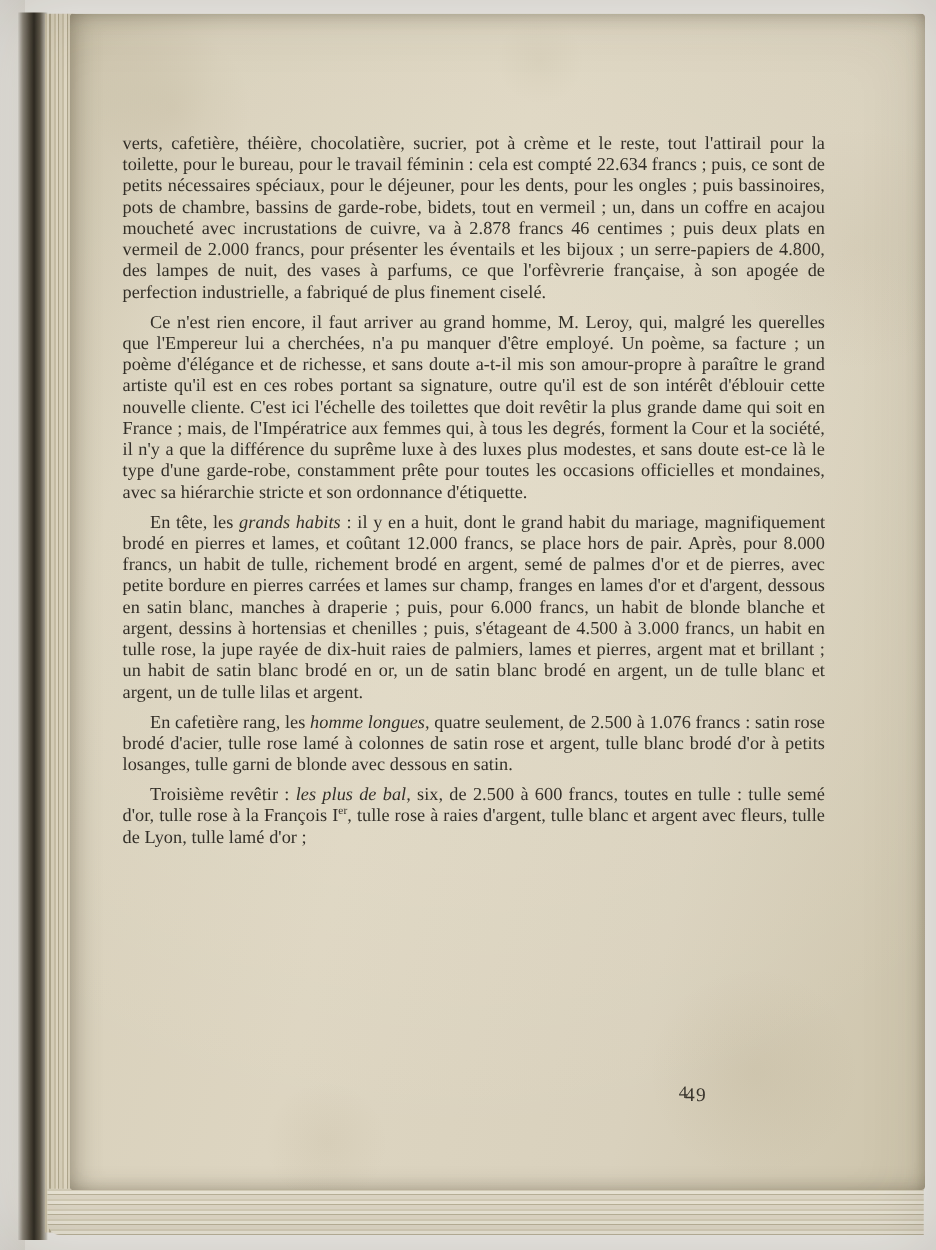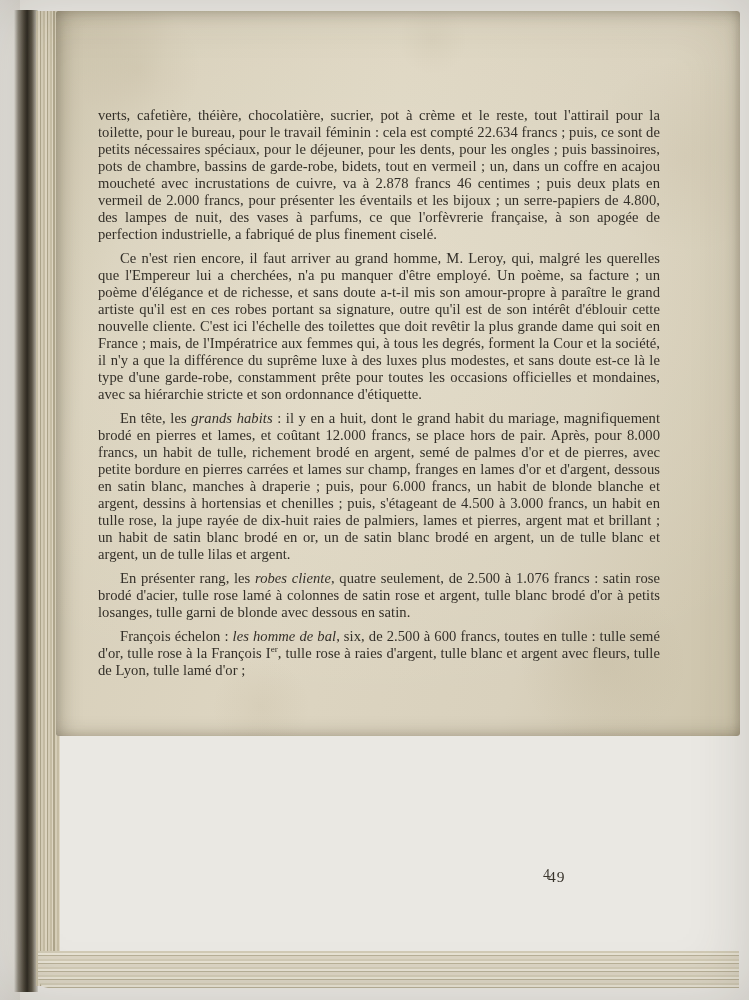--- a/index.html
+++ b/index.html
@@ -49,21 +49,21 @@
     position:absolute; left:38px; right:10px; top:951px; height:37px;
     background:repeating-linear-gradient(180deg,
       #d2cbb6 0px, #d2cbb6 2px,
       #e8e3d4 2px, #e8e3d4 4px,
       #b8b098 4px, #b8b098 5px,
       #dcd5c4 5px, #dcd5c4 8px);
     border-bottom-left-radius:10px;
   }
   
   .page{
-    position:absolute; left:56px; top:11px; right:9px; height:725px;
+    position:absolute; left:56px; top:11px; right:9px; height:941px;
     background:
       radial-gradient(ellipse 120% 80% at 45% 40%, rgba(255,252,238,0.20), rgba(0,0,0,0) 70%),
       linear-gradient(104deg,#c9c0a8 0%, #d8d0bb 14%, #ddd5c1 42%, #d9d1bd 72%, #cdc4ab 100%);
     box-shadow:
       inset 14px 0 22px -12px rgba(80,70,50,0.45),
       inset -8px 0 14px -8px rgba(80,70,50,0.35),
       inset 0 10px 18px -12px rgba(80,70,50,0.30),
       inset 0 -12px 20px -14px rgba(80,70,50,0.35);
     border-radius:2px 3px 3px 2px;
   }
@@ -116,21 +116,21 @@
   <div class="page-edges-bottom"></div>
 
   <div class="page">
     <div class="text-block">
       <p class="para"><span>verts, cafetière, théière, chocolatière, sucrier, pot à crème et le reste, tout l'attirail pour la toilette, pour le bureau, pour le travail féminin : cela est compté 22.634 francs ; puis, ce sont de petits nécessaires spéciaux, pour le déjeuner, pour les dents, pour les ongles ; puis bassinoires, pots de chambre, bassins de garde-robe, bidets, tout en vermeil ; un, dans un coffre en acajou moucheté avec incrustations de cuivre, va à 2.878 francs 46 centimes ; puis deux plats en vermeil de 2.000 francs, pour présenter les éventails et les bijoux ; un serre-papiers de 4.800, des lampes de nuit, des vases à parfums, ce que l'orfèvrerie française, à son apogée de perfection industrielle, a fabriqué de plus finement ciselé.</span></p>
 
       <p class="para indent"><span>Ce n'est rien encore, il faut arriver au grand homme, M. Leroy, qui, malgré les querelles que l'Empereur lui a cherchées, n'a pu manquer d'être employé. Un poème, sa facture ; un poème d'élégance et de richesse, et sans doute a-t-il mis son amour-propre à paraître le grand artiste qu'il est en ces robes portant sa signature, outre qu'il est de son intérêt d'éblouir cette nouvelle cliente. C'est ici l'échelle des toilettes que doit revêtir la plus grande dame qui soit en France ; mais, de l'Impératrice aux femmes qui, à tous les degrés, forment la Cour et la société, il n'y a que la différence du suprême luxe à des luxes plus modestes, et sans doute est-ce là le type d'une garde-robe, constamment prête pour toutes les occasions officielles et mondaines, avec sa hiérarchie stricte et son ordonnance d'étiquette.</span></p>
 
       <p class="para indent"><span>En tête, les </span><span class="it">grands habits</span><span> : il y en a huit, dont le grand habit du mariage, magnifiquement brodé en pierres et lames, et coûtant 12.000 francs, se place hors de pair. Après, pour 8.000 francs, un habit de tulle, richement brodé en argent, semé de palmes d'or et de pierres, avec petite bordure en pierres carrées et lames sur champ, franges en lames d'or et d'argent, dessous en satin blanc, manches à draperie ; puis, pour 6.000 francs, un habit de blonde blanche et argent, dessins à hortensias et chenilles ; puis, s'étageant de 4.500 à 3.000 francs, un habit en tulle rose, la jupe rayée de dix-huit raies de palmiers, lames et pierres, argent mat et brillant ; un habit de satin blanc brodé en or, un de satin blanc brodé en argent, un de tulle blanc et argent, un de tulle lilas et argent.</span></p>
 
-      <p class="para indent"><span>En présenter rang, les </span><span class="it">robes cliente</span><span>, quatre seulement, de 2.500 à 1.076 francs : satin rose brodé d'acier, tulle rose lamé à colonnes de satin rose et argent, tulle blanc brodé d'or à petits losanges, tulle garni de blonde avec dessous en satin.</span></p>
+      <p class="para indent"><span>En cafetière rang, les </span><span class="it">homme longues</span><span>, quatre seulement, de 2.500 à 1.076 francs : satin rose brodé d'acier, tulle rose lamé à colonnes de satin rose et argent, tulle blanc brodé d'or à petits losanges, tulle garni de blonde avec dessous en satin.</span></p>
 
-      <p class="para indent"><span>François échelon : </span><span class="it">les homme de bal</span><span>, six, de 2.500 à 600 francs, toutes en tulle : tulle semé d'or, tulle rose à la François I</span><sup>er</sup><span>, tulle rose à raies d'argent, tulle blanc et argent avec fleurs, tulle de Lyon, tulle lamé d'or ;</span></p>
+      <p class="para indent"><span>Troisième revêtir : </span><span class="it">les plus de bal</span><span>, six, de 2.500 à 600 francs, toutes en tulle : tulle semé d'or, tulle rose à la François I</span><sup>er</sup><span>, tulle rose à raies d'argent, tulle blanc et argent avec fleurs, tulle de Lyon, tulle lamé d'or ;</span></p>
     </div>
 
     <div class="page-number">49</div>
     <div class="gathering">4</div>
   </div>
 </div>
 
 </body></html>

